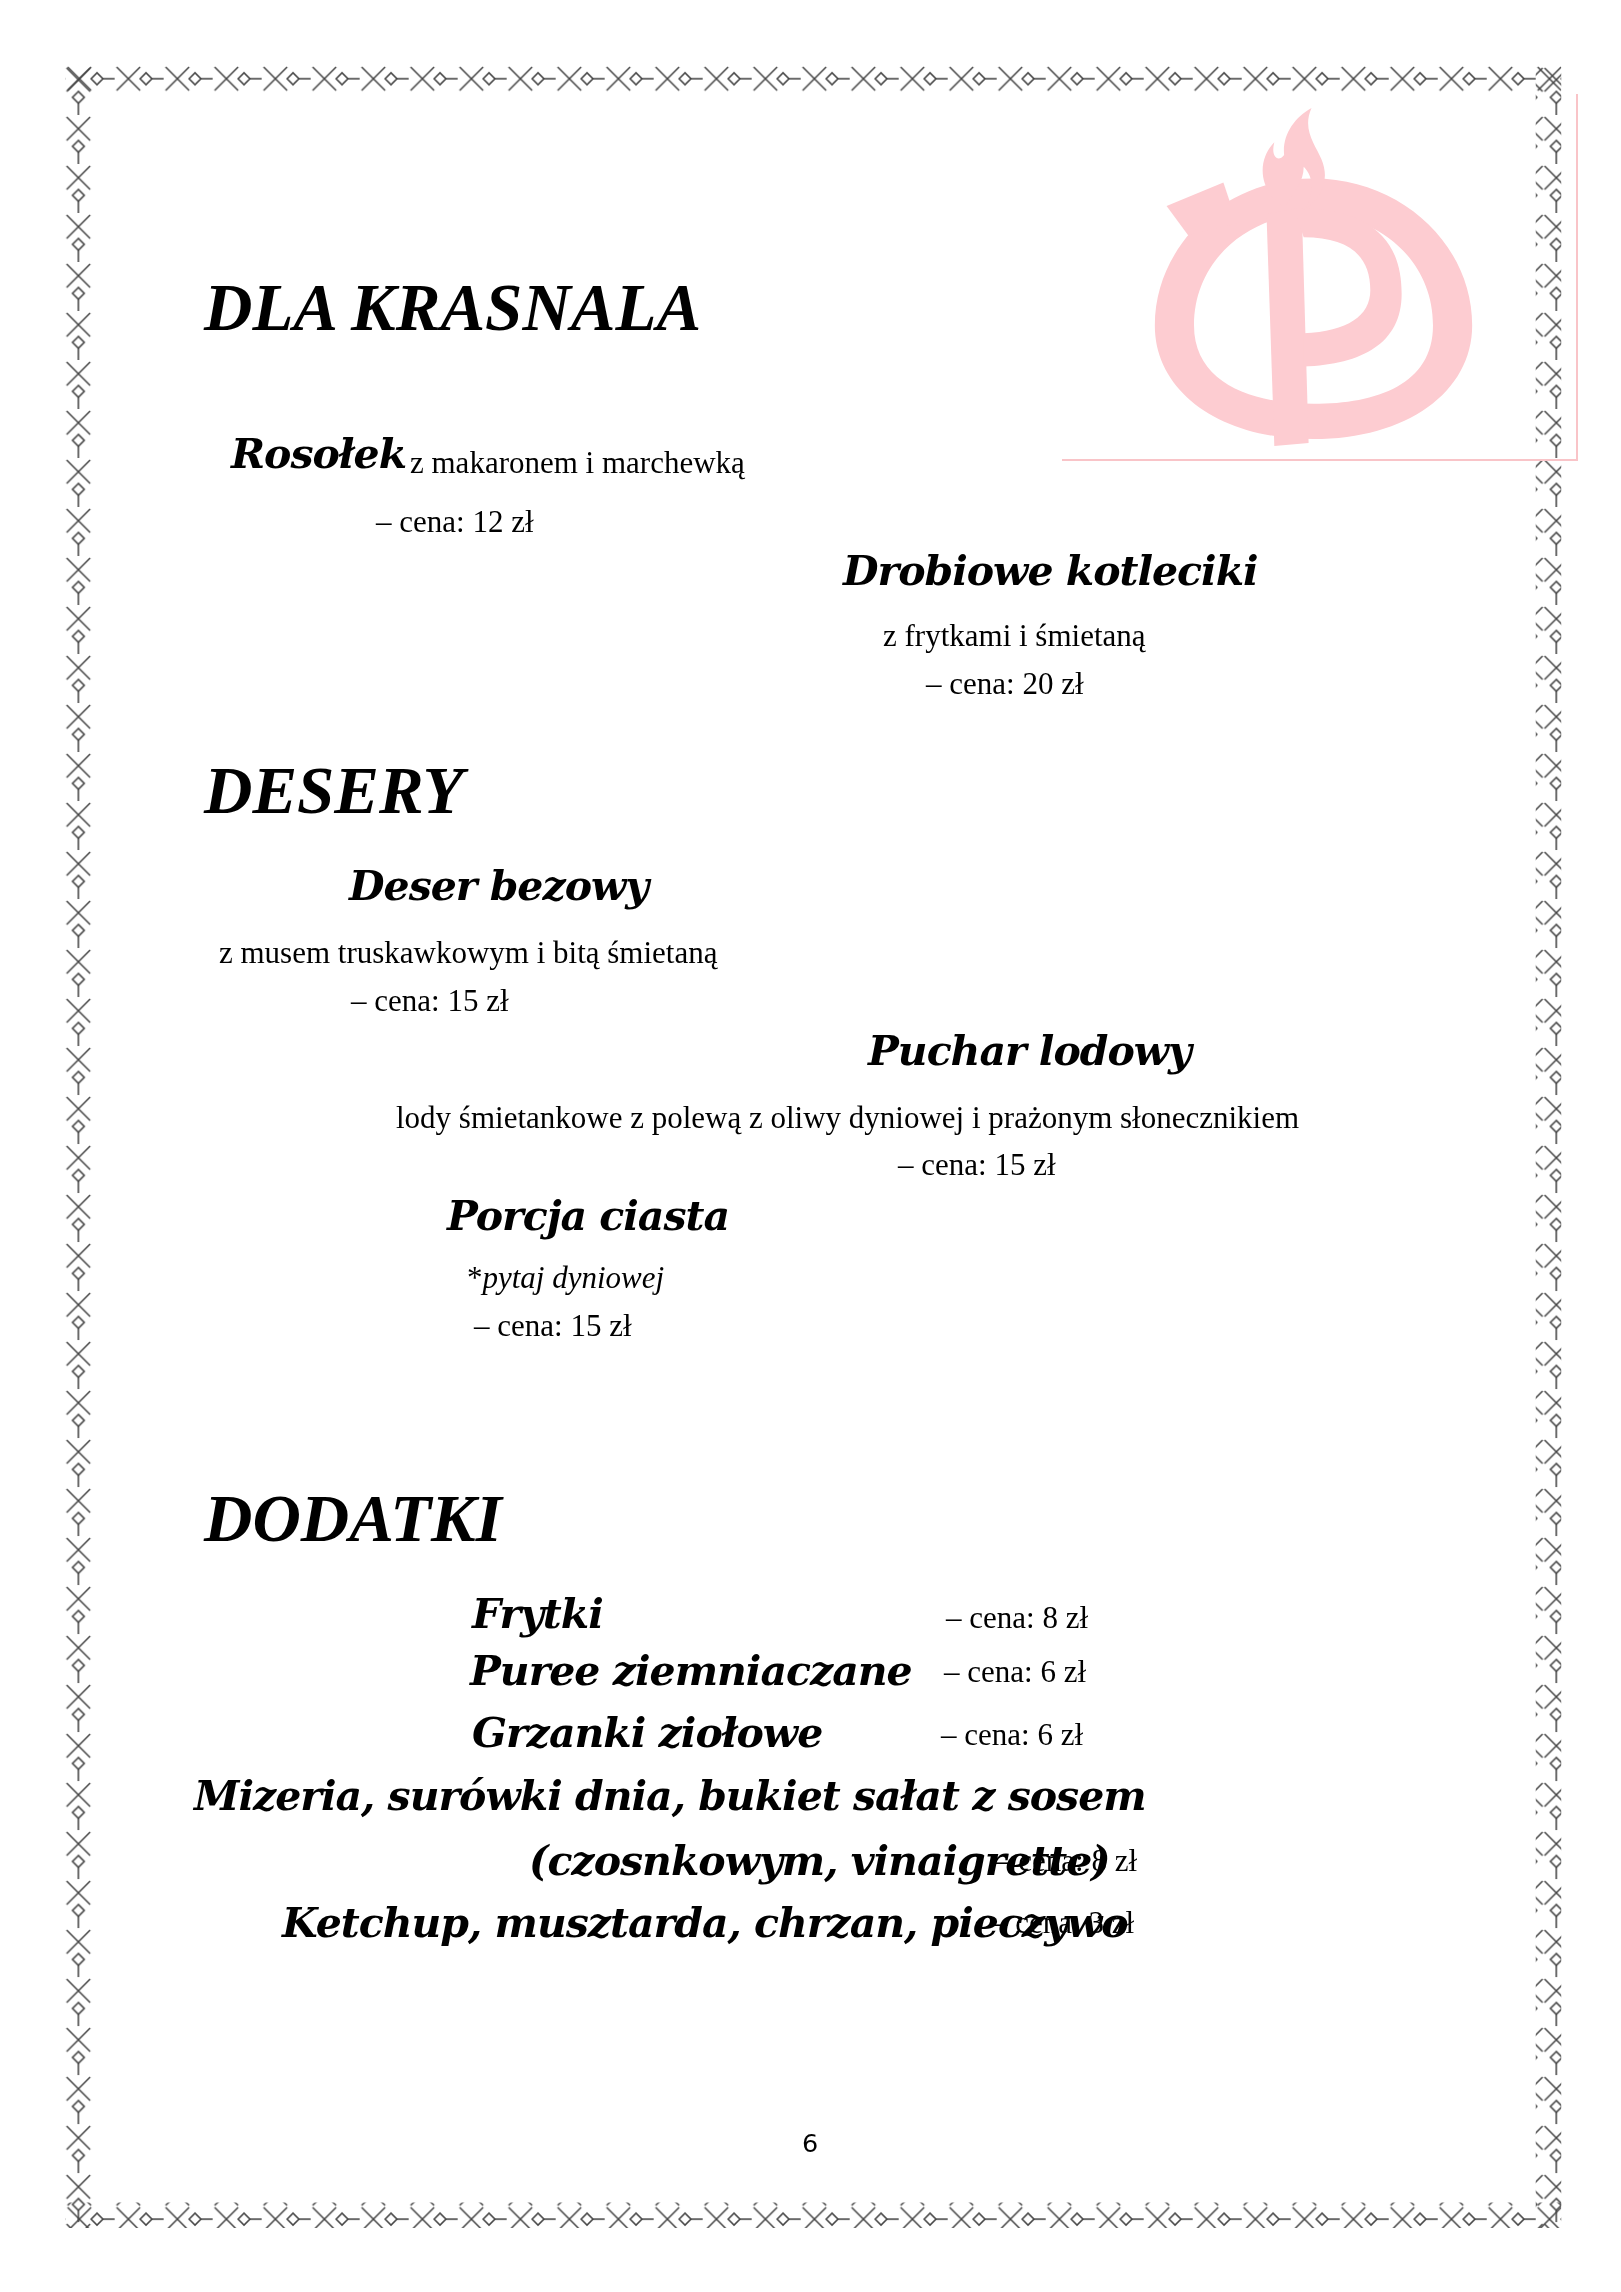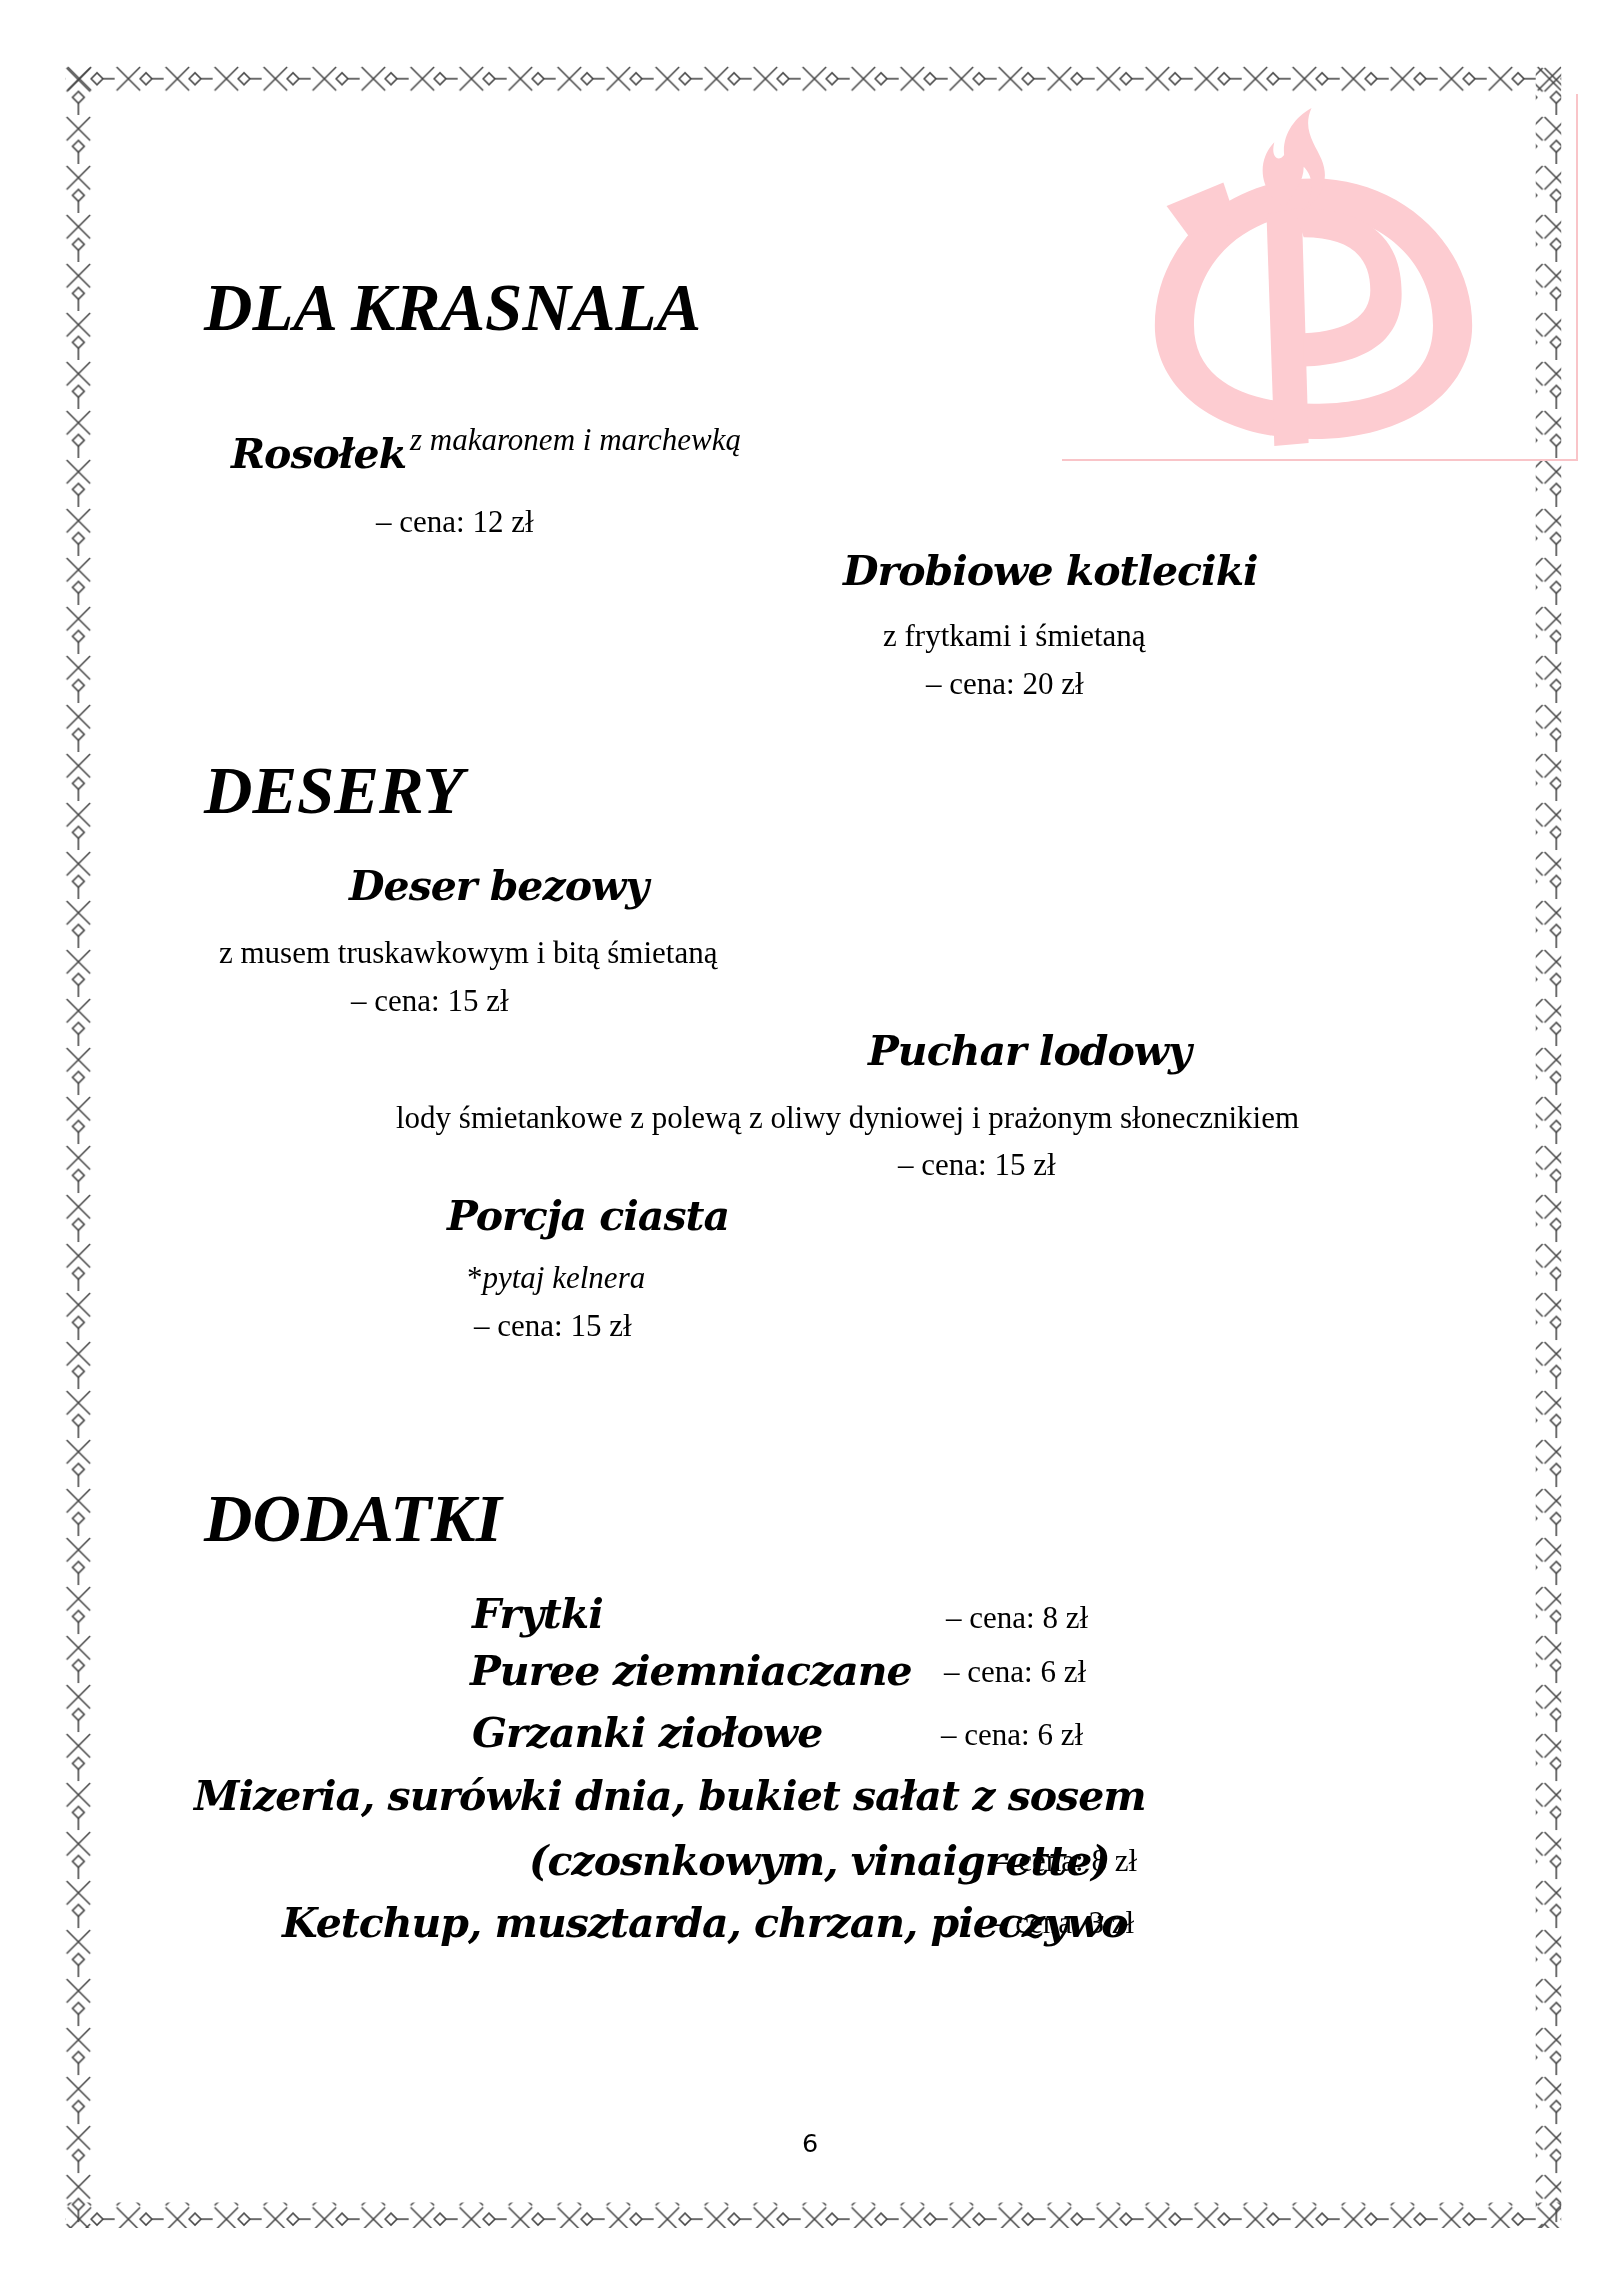--- a/index.html
+++ b/index.html
@@ -60,40 +60,40 @@
       <path fill-rule="evenodd" d="M150 112 C235 112 260 150 260 200 C260 250 220 272 160 274 L160 240 C205 238 228 222 228 196 C228 160 205 142 160 142 Z"></path>
 
       <path d="M140 112 C110 90 115 60 130 45 C126 60 134 66 140 58 C138 38 150 20 168 10 C158 32 172 48 178 62 C188 85 176 105 160 114 C172 98 170 80 160 70 C160 86 150 96 140 112 Z"></path>
     </g>
   </svg>
 </div>
 
 <div class="abs section-title" style="left:192px;top:274px;">DLA KRASNALA</div>
 
 <div class="abs dish" style="left:231px;top:434px;">Rosołek</div>
-<div class="abs desc" style="left:410px;top:424px;font-style:italic;">z  makaronem i marchewką</div>
+<div class="abs desc" style="left:410px;top:447px;">z  makaronem i marchewką</div>
 <div class="abs price" style="left:376px;top:506px;">– cena:  12 zł</div>
 
 <div class="abs dish" style="left:843px;top:551px;">Drobiowe kotleciki</div>
 <div class="abs desc" style="left:883px;top:620px;">z frytkami i śmietaną</div>
 <div class="abs price" style="left:926px;top:668px;">– cena:  20 zł</div>
 
 <div class="abs section-title" style="left:192px;top:757px;">DESERY</div>
 
 <div class="abs dish" style="left:349px;top:866px;">Deser bezowy</div>
 <div class="abs desc" style="left:219px;top:937px;">z musem truskawkowym i bitą śmietaną</div>
 <div class="abs price" style="left:351px;top:985px;">– cena:  15 zł</div>
 
 <div class="abs dish" style="left:868px;top:1031px;">Puchar lodowy</div>
 <div class="abs desc" style="left:396px;top:1102px;">lody śmietankowe z polewą z oliwy dyniowej i prażonym słonecznikiem</div>
 <div class="abs price" style="left:898px;top:1149px;">– cena:  15 zł</div>
 
 <div class="abs dish" style="left:447px;top:1196px;">Porcja ciasta</div>
 <div class="abs desc-it" style="left:467px;top:1262px;">
-  <span style="font-style:normal;">*</span><span>pytaj kelnera</span>
+  <span style="font-style:normal;">*</span><span>pytaj dyniowej</span>
 </div>
 <div class="abs price" style="left:474px;top:1310px;">– cena:  15 zł</div>
 
 <div class="abs section-title" style="left:192px;top:1485px;">DODATKI</div>
 
 <div class="abs dish" style="left:472px;top:1594px;">Frytki</div>
 <div class="abs price" style="left:946px;top:1602px;">– cena: 8 zł</div>
 
 <div class="abs dish" style="left:470px;top:1651px;">Puree ziemniaczane</div>
 <div class="abs price" style="left:944px;top:1656px;">– cena: 6 zł</div>

